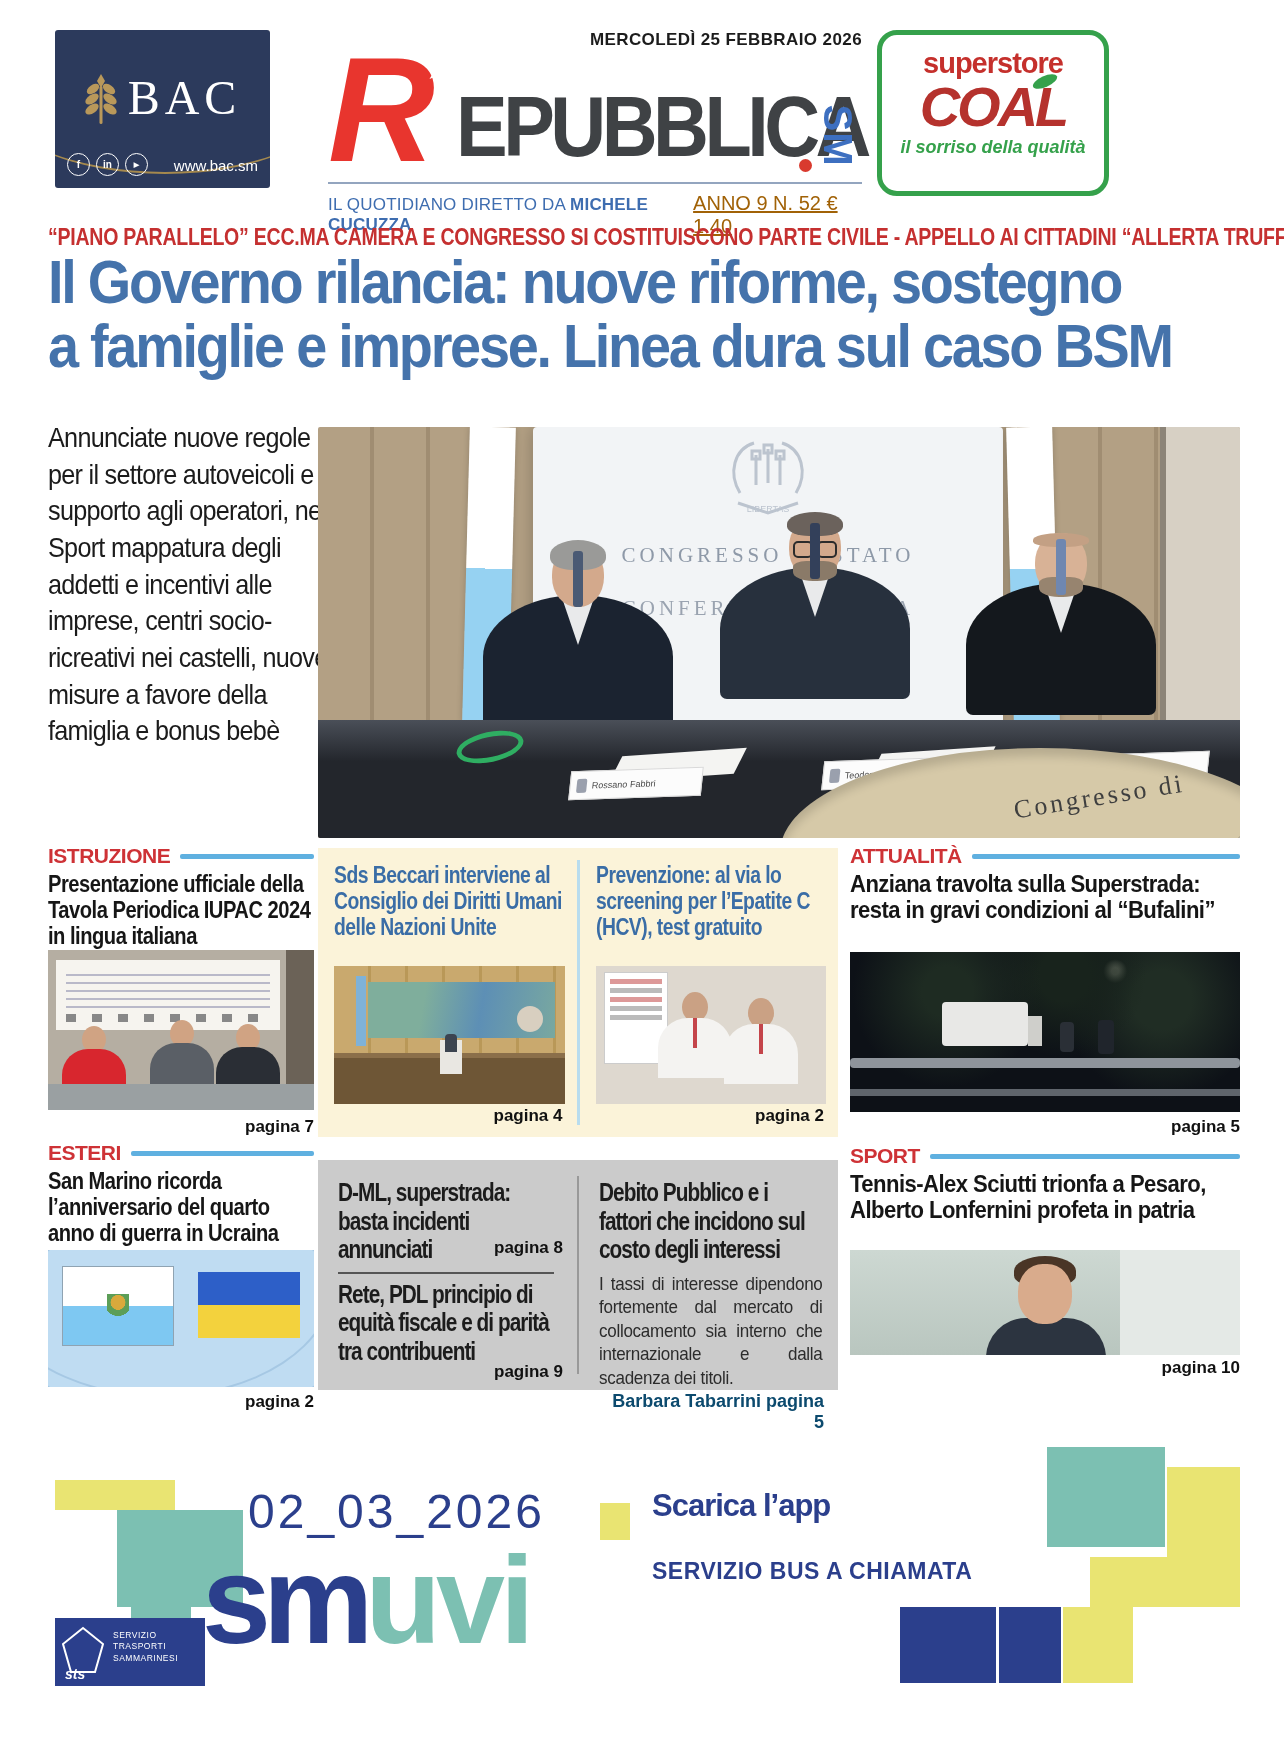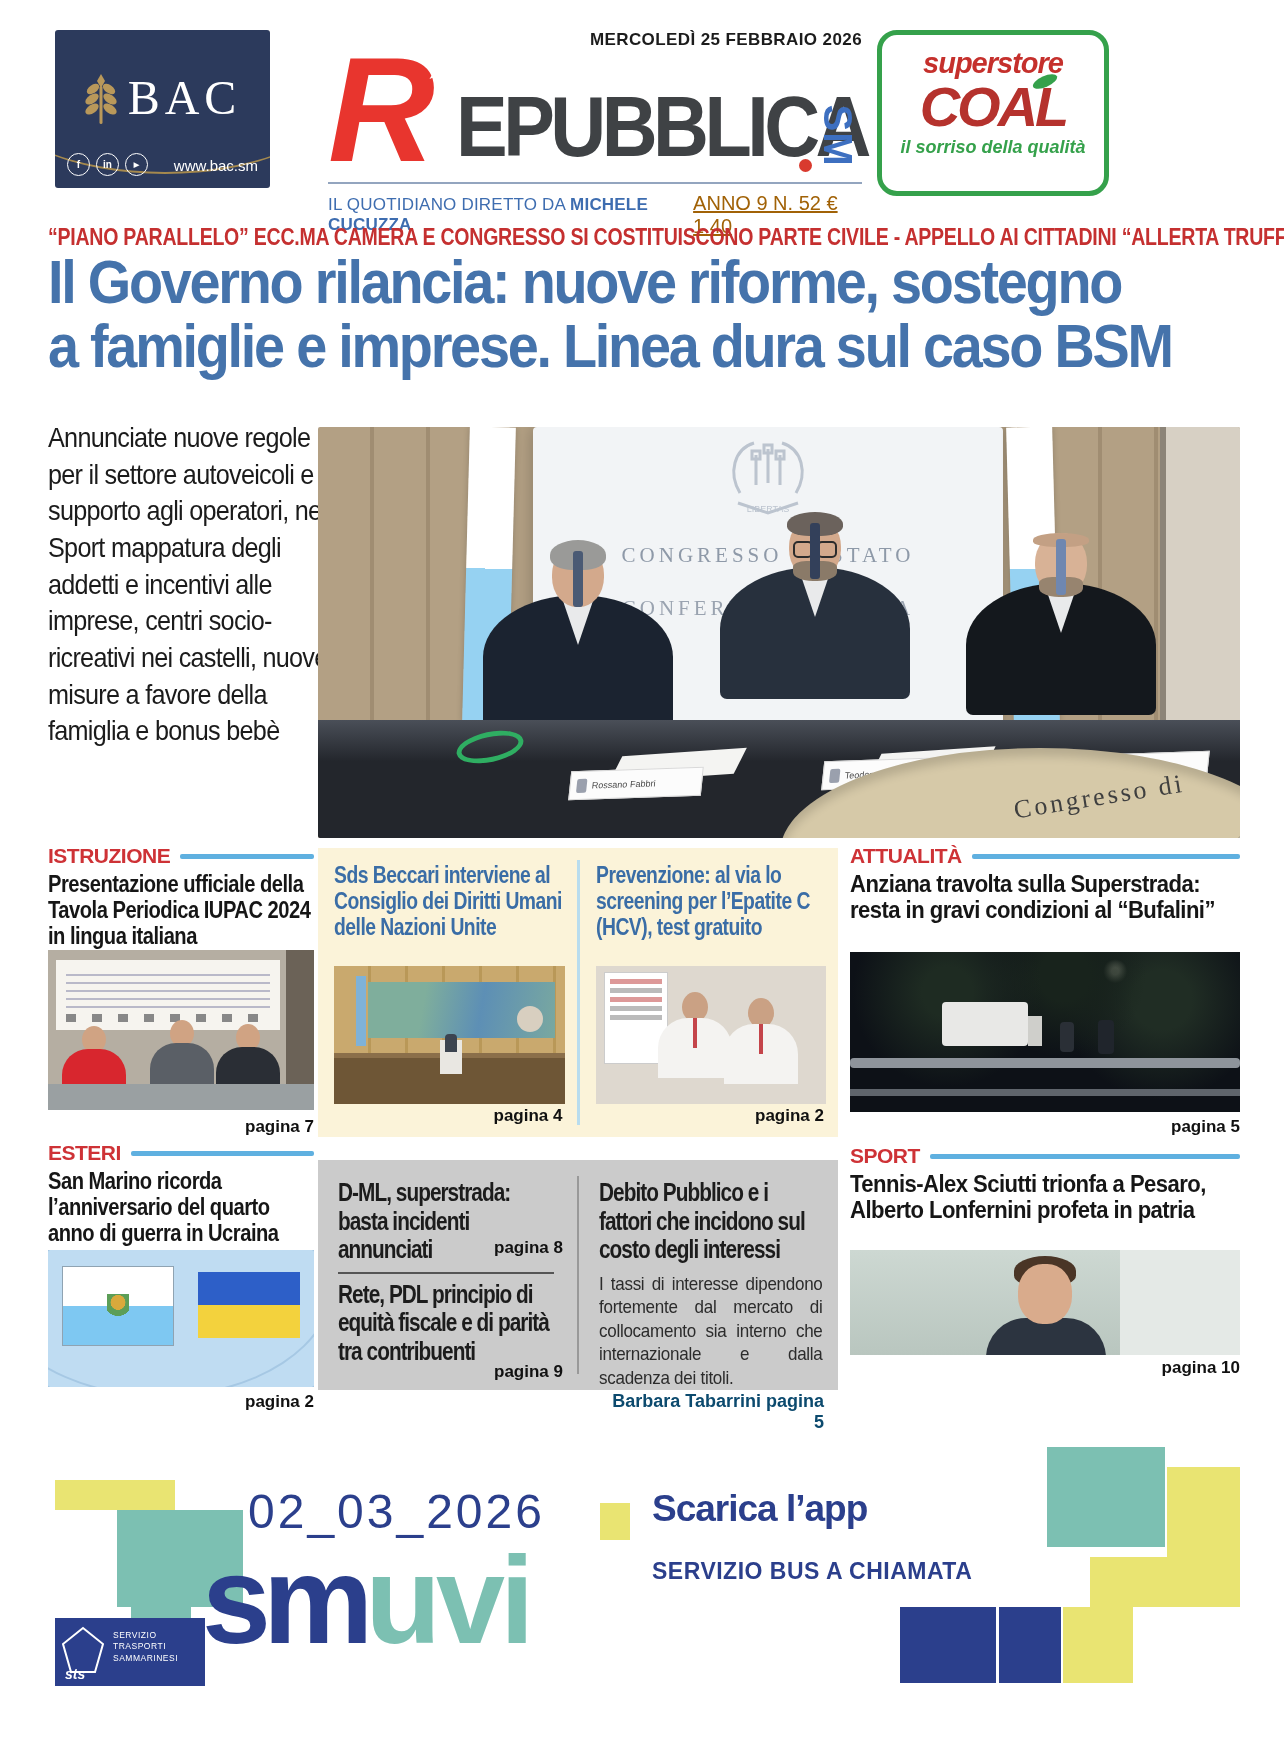--- a/index.html
+++ b/index.html
@@ -30,21 +30,21 @@
   .logo-sm{position:absolute;right:-6px;bottom:16px;font-size:40px;font-weight:800;color:#3d6fc0;
            transform:rotate(90deg);transform-origin:center;letter-spacing:1px;}
   .mh-line{height:2px;background:#93a5bf;margin-top:8px;}
   .mh-tagrow{display:flex;justify-content:space-between;margin-top:8px;align-items:baseline;}
   .tagline{font-size:17px;color:#3e6db0;letter-spacing:.2px;}
   .tagline b{font-weight:800;}
   .issue{font-size:20px;color:#a16207;text-decoration:underline;}
 
   .coal{left:877px;top:30px;width:222px;height:156px;border:5px solid #35a14b;border-radius:20px;
         background:#fff;text-align:center;overflow:hidden;}
-  .coal-super{font-size:29px;font-weight:800;font-style:italic;color:#c5302c;margin-top:12px;letter-spacing:-1px;}
+  .coal-super{font-size:29px;font-weight:800;color:#c5302c;margin-top:12px;letter-spacing:-1px;}
   .coal-name{position:relative;display:inline-block;font-size:56px;font-weight:900;font-style:italic;
              color:#b5322d;letter-spacing:-3px;line-height:.95;}
   .coal-leaf{position:absolute;right:8px;top:-4px;width:26px;height:11px;background:#35a14b;
              border-radius:50% 50% 50% 50%;transform:rotate(-24deg);}
   .coal-sorriso{font-size:18px;font-weight:700;font-style:italic;color:#35a14b;margin-top:4px;}
 
   
   .kicker{left:48px;top:224px;width:1400px;font-size:23px;font-weight:800;color:#c53030;
           letter-spacing:-.3px;white-space:nowrap;transform:scaleX(.85);transform-origin:left top;}
   .headline{left:48px;top:250px;width:1360px;font-size:62px;font-weight:800;color:#4573ab;
@@ -203,21 +203,21 @@
   .b8{left:1090px;top:1557px;width:150px;height:50px;}
   .b9{left:900px;top:1607px;width:96px;height:76px;}
   .b10{left:999px;top:1607px;width:62px;height:76px;}
   .b11{left:1063px;top:1607px;width:70px;height:76px;}
   .ad-date{left:248px;top:1484px;font-size:48px;color:#2b3f8c;letter-spacing:3px;}
   .ad-logo{left:202px;top:1538px;white-space:nowrap;line-height:1;}
   .ad-logo .sm{font-size:124px;font-weight:800;color:#2b3f8c;letter-spacing:-8px;}
   .ad-logo .uvi{font-size:124px;font-weight:700;color:#7cc0b2;letter-spacing:-5px;}
   .ad-info{left:652px;top:1460px;width:520px;font-size:17px;color:#2b3f8c;}
   .ad-info b{font-weight:800;}
-  .ad-cta{left:652px;top:1488px;font-size:37px;font-weight:800;color:#2b3f8c;letter-spacing:-1px;}
+  .ad-cta{left:652px;top:1488px;font-size:31px;font-weight:800;color:#2b3f8c;letter-spacing:-1px;}
   .ad-sub{left:652px;top:1558px;font-size:23px;font-weight:800;color:#2b3f8c;letter-spacing:.5px;}
   .sts{left:55px;top:1618px;width:150px;height:68px;background:#2b3f8c;overflow:hidden;}
   .sts svg{position:absolute;left:6px;top:8px;}
   .sts-name{position:absolute;left:10px;bottom:4px;color:#fff;font-size:14px;font-style:italic;font-weight:700;}
   .sts-cap{position:absolute;left:58px;top:12px;color:#fff;font-size:8.5px;letter-spacing:.5px;line-height:1.35;}
 </style>
 </head>
 <body>
 
 <div class="page">

